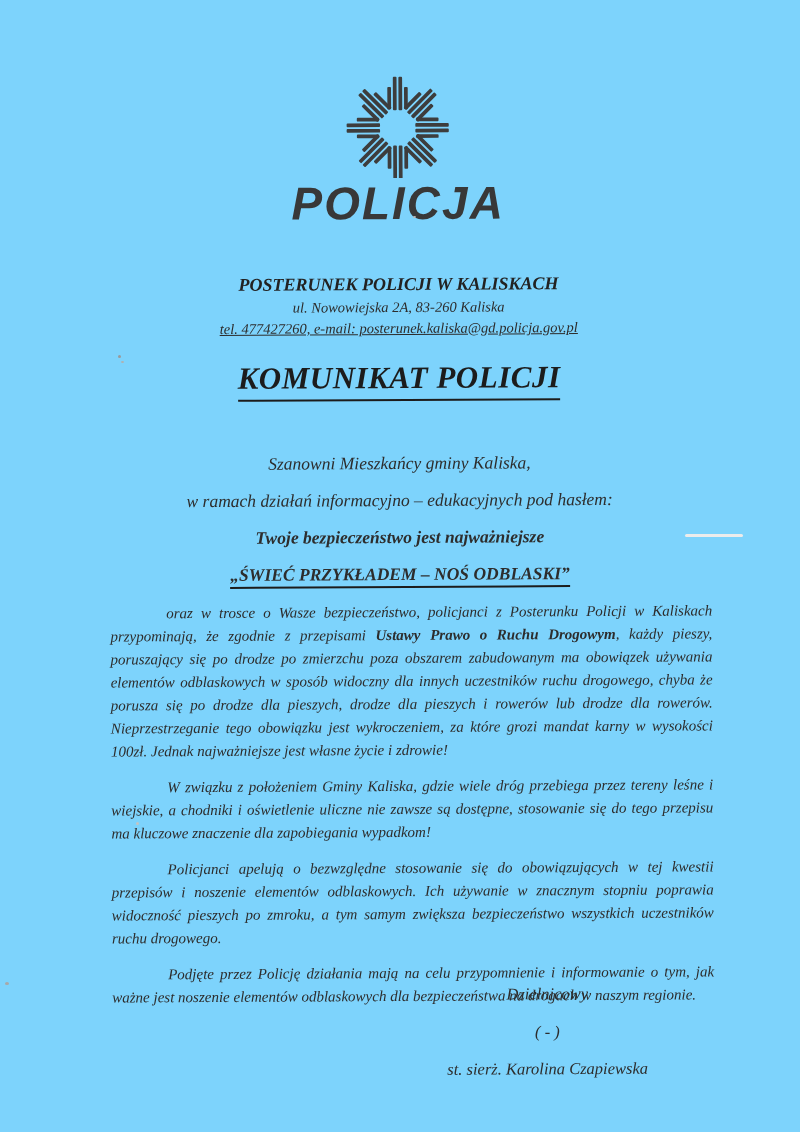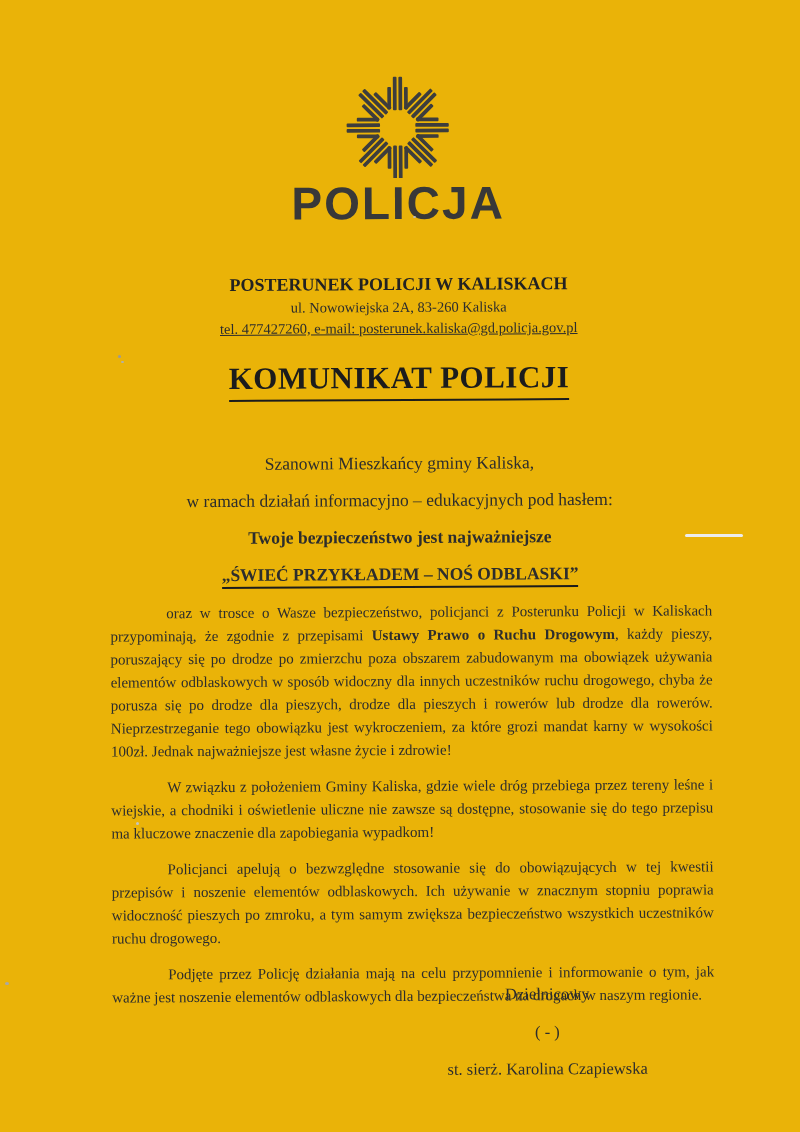--- a/index.html
+++ b/index.html
@@ -1,23 +1,24 @@
 <!DOCTYPE html>
 <html><head>
 <meta charset="utf-8">
 <style>
   html,body{margin:0;padding:0;background:#e9e9e9;}
   .page{
     position:relative;
     width:800px;height:1132px;
     margin:0 auto;
-    background:#eab308;
+    background:#7dd3fc;
     overflow:hidden;
     font-family:"Liberation Serif", serif;
     color:#2d2d2d;
+    font-style:italic;
   }
   .skew{position:absolute;inset:0;transform:rotate(-0.3deg);}
 
   
   .logo-block{position:absolute;top:74px;left:0;right:0;text-align:center;}
   .logo-star{display:block;margin:0 auto;}
   .logo-word{
     font-family:"Liberation Sans", sans-serif;
     font-weight:bold;font-size:46px;letter-spacing:2px;
     color:#383838;line-height:1;margin-top:2px;

